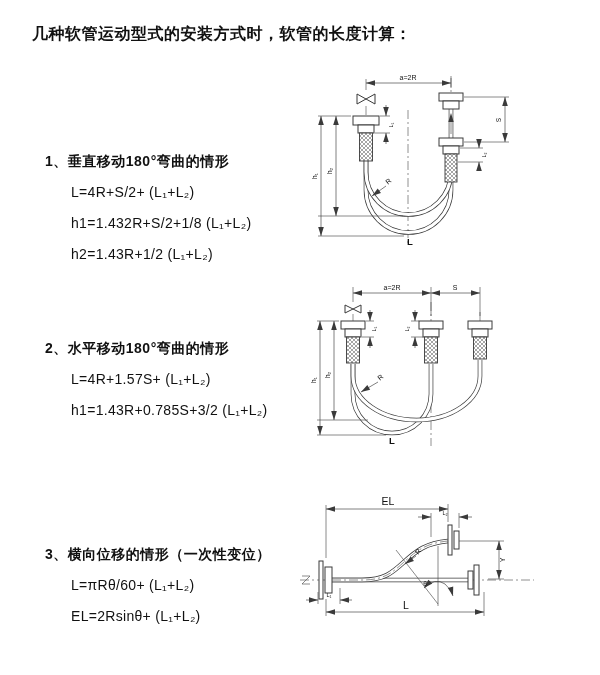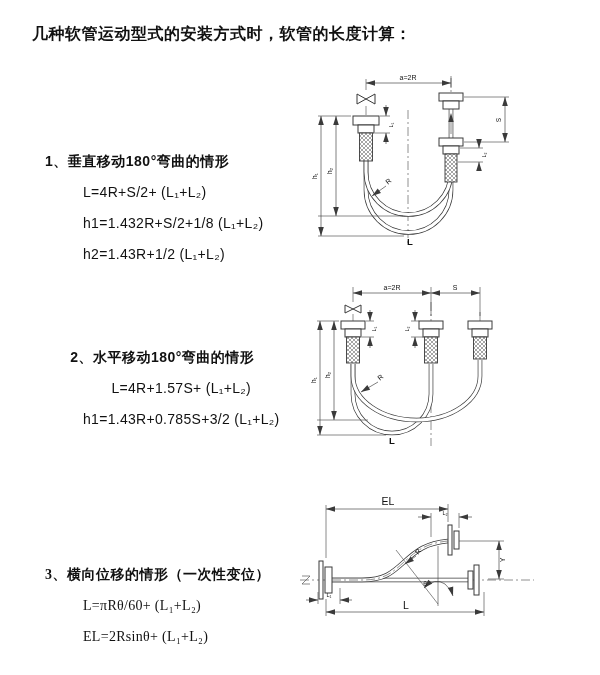--- a/index.html
+++ b/index.html
@@ -3,21 +3,21 @@
 <meta charset="utf-8">
 <style>
   html,body{margin:0;padding:0;}
   body{
     width:600px;height:675px;background:#ffffff;position:relative;overflow:hidden;
     font-family:"Liberation Sans","DejaVu Sans",sans-serif;color:#111;
   }
   .doc-title{position:absolute;left:32px;top:24px;font-size:16px;font-weight:bold;letter-spacing:.5px;}
   .section{position:absolute;left:45px;}
   .sec-heading{font-size:14px;font-weight:bold;line-height:15px;letter-spacing:.5px;margin-top:47px;}
-  .formula{font-size:14px;line-height:15px;margin:16px 0 0 38px;letter-spacing:.3px;}
+  .formula{font-size:14px;line-height:15px;margin:16px 0 0 26px;letter-spacing:.3px;}
   .diagram{position:absolute;}
   .diagram svg{display:block;width:100%;height:100%;}
   .thin{stroke:#4a4a4a;stroke-width:.65;fill:none;}
   .dim{stroke:#3a3a3a;stroke-width:.65;fill:none;}
   .cl{stroke:#555;stroke-width:.65;fill:none;stroke-dasharray:9 3 2 3;}
   .hose-o{stroke:#3a3a3a;stroke-width:4.6;fill:none;}
   .hose-i{stroke:#ffffff;stroke-width:3.2;fill:none;}
   .fl{fill:#ffffff;stroke:#3a3a3a;stroke-width:1;}
   .br{stroke:#3a3a3a;stroke-width:.9;}
   svg text{fill:#111;font-size:7px;font-family:"Liberation Sans","DejaVu Sans",sans-serif;}
@@ -31,27 +31,27 @@
 
 <div class="doc-title">几种软管运动型式的安装方式时，软管的长度计算：</div>
 
 <div class="section" style="top:107px;">
   <div class="sec-heading">1、垂直移动180°弯曲的情形</div>
   <div class="formula">L=4R+S/2+ (L₁+L₂)</div>
   <div class="formula">h1=1.432R+S/2+1/8 (L₁+L₂)</div>
   <div class="formula">h2=1.43R+1/2 (L₁+L₂)</div>
 </div>
 
-<div class="section" style="top:303px;text-align:center;">
+<div class="section" style="top:294px;">
   <div class="sec-heading">2、水平移动180°弯曲的情形</div>
   <div class="formula">L=4R+1.57S+ (L₁+L₂)</div>
   <div class="formula">h1=1.43R+0.785S+3/2 (L₁+L₂)</div>
 </div>
 
-<div class="section" style="top:520px;font-family:Liberation Serif, serif;">
+<div class="section" style="top:500px;">
   <div class="sec-heading">3、横向位移的情形（一次性变位）</div>
   <div class="formula">L=πRθ/60+ (L₁+L₂)</div>
   <div class="formula">EL=2Rsinθ+ (L₁+L₂)</div>
 </div>
 
 <div class="diagram" style="left:308px;top:68px;width:285px;height:195px;">
 <svg viewBox="0 0 285 195" xmlns="http://www.w3.org/2000/svg">
   <defs>
     <marker id="ar1" viewBox="0 0 10 8" refX="9.5" refY="4" markerWidth="10" markerHeight="8" orient="auto-start-reverse" markerUnits="userSpaceOnUse">
           <path d="M0.5,1.2 L9.5,4 L0.5,6.8 Z" fill="#3a3a3a"></path>

